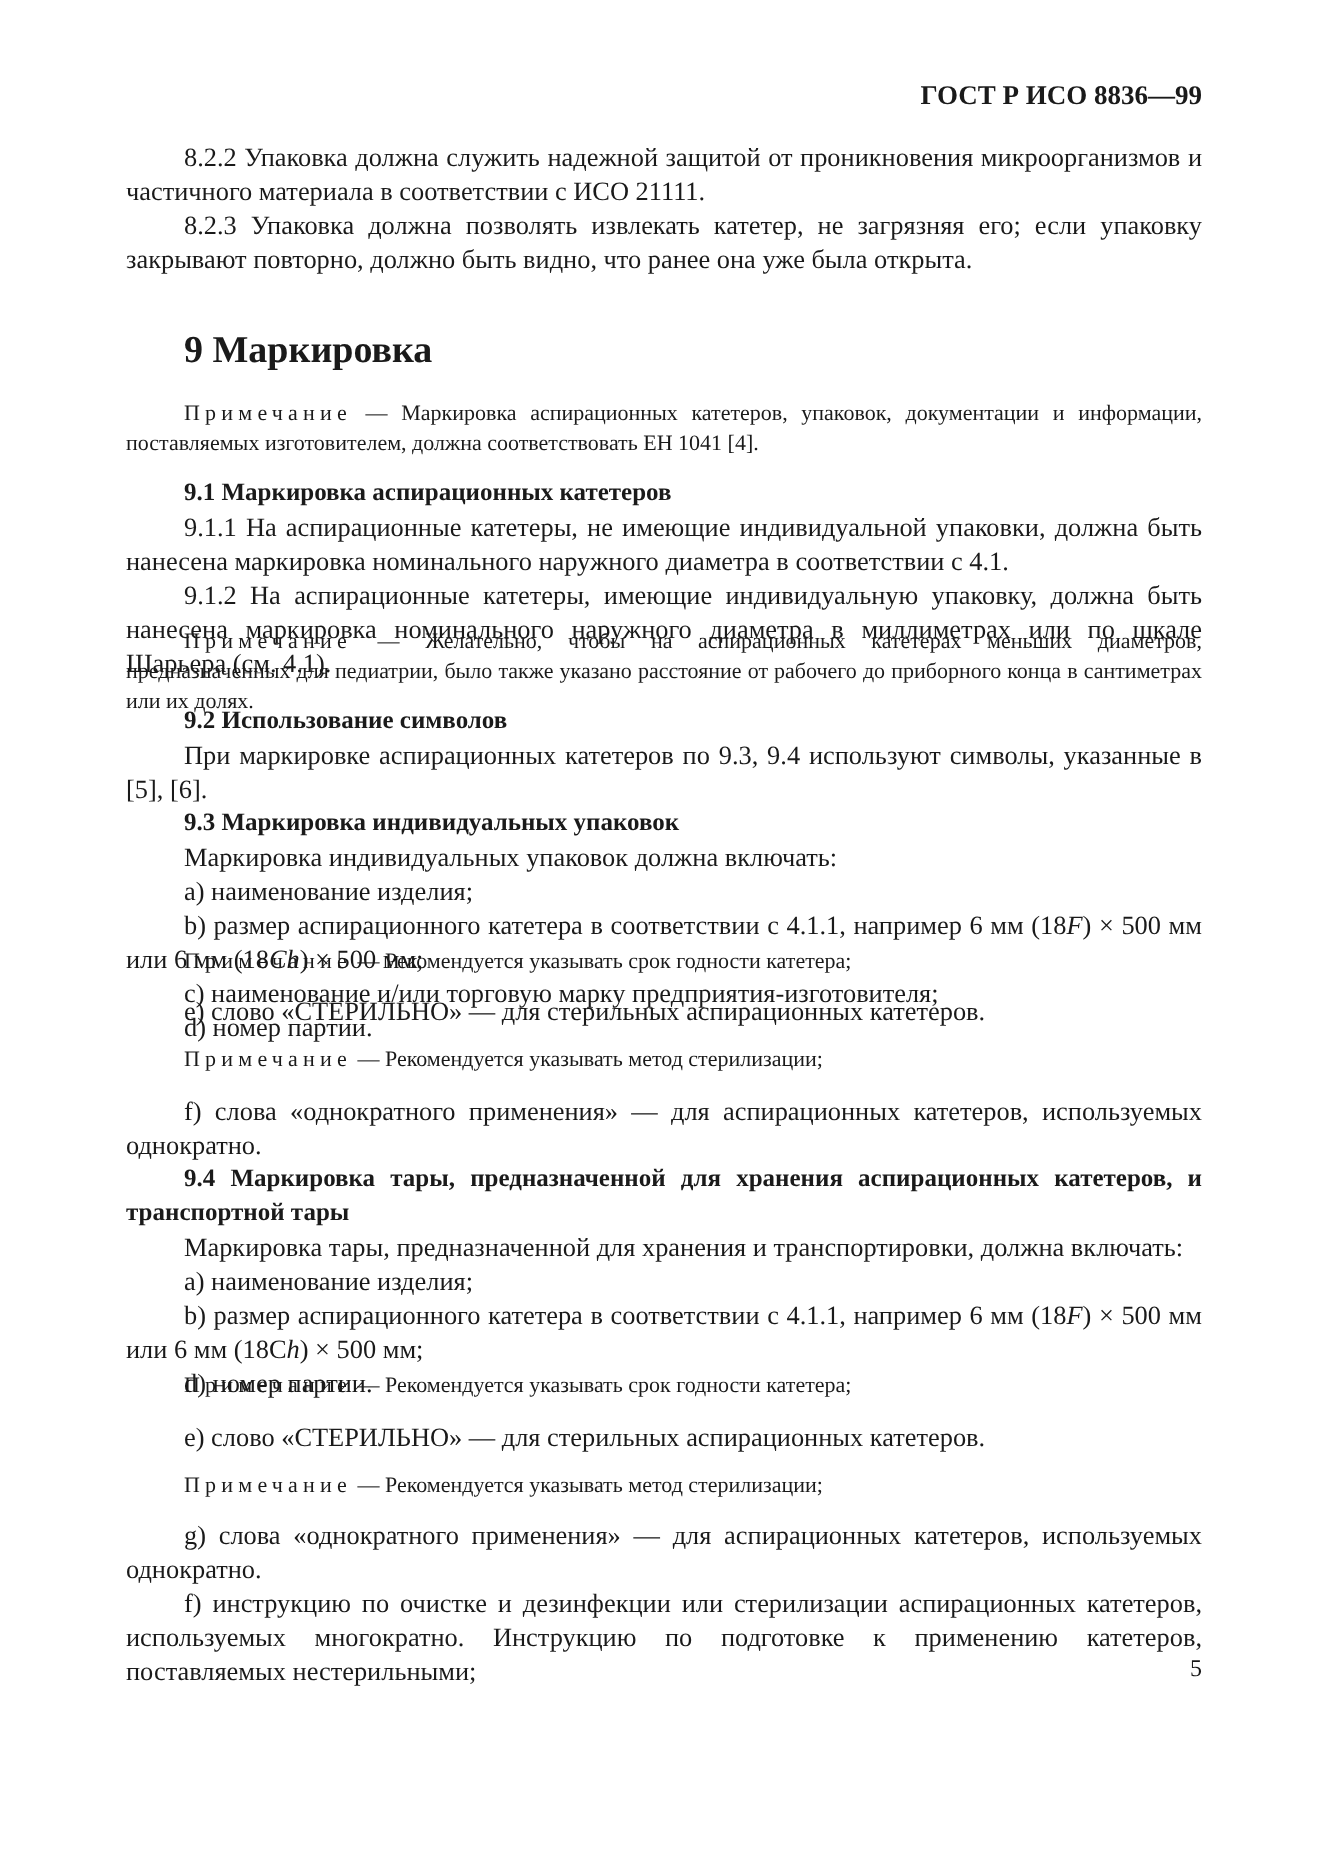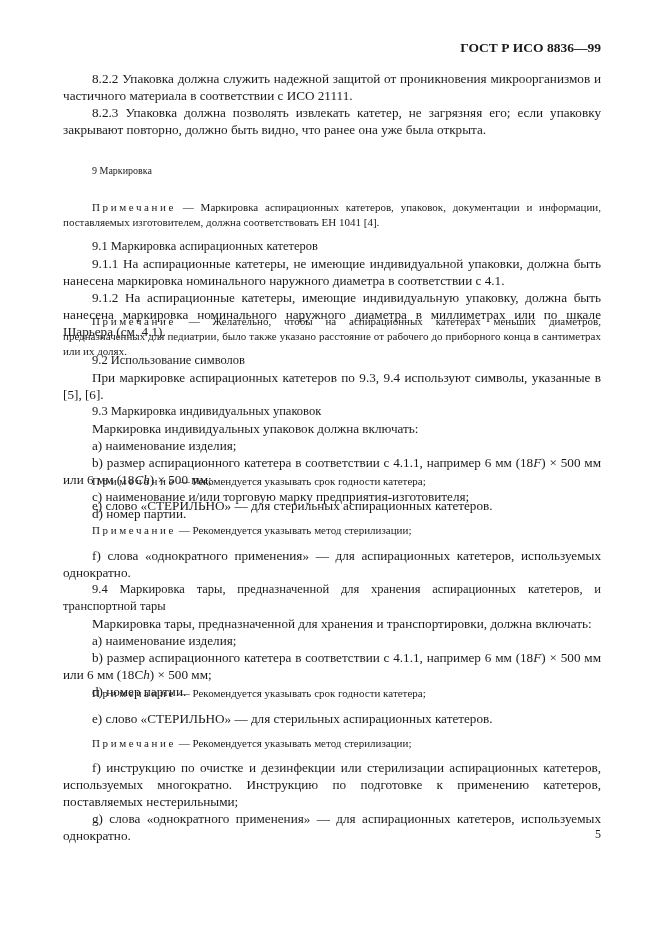--- a/index.html
+++ b/index.html
@@ -3,22 +3,22 @@
 <meta charset="utf-8">
 <style>
   html, body { margin: 0; padding: 0; background: #ffffff; }
   body { width: 661px; height: 936px; position: relative; overflow: hidden;
          font-family: "Liberation Serif", "DejaVu Serif", serif; color: #1a1a1a; }
   .page { position: absolute; left: 63px; top: 0; width: 538px; }
   .hdr { position: absolute; right: 60px; top: 40px; font-weight: bold; font-size: 13.5px; margin-left: 21px; }
   .blk { position: absolute; left: 0; width: 538px; }
   p { margin: 0; text-align: justify; text-indent: 29px; font-size: 13.2px; line-height: 17px; }
   p.note { font-size: 11px; line-height: 15px; }
-  .h1 { font-weight: normal; font-size: 10px; position: absolute; left: 29px; }
-  .h2 { font-weight: normal; font-size: 12.5px; text-indent: 29px; }
+  .h1 { font-weight: bold; font-size: 19px; position: absolute; left: 29px; }
+  .h2 { font-weight: bold; font-size: 12.5px; text-indent: 29px; }
   .sp { letter-spacing: 2.6px; }
   .pnum { position: absolute; right: 60px; top: 827px; font-size: 12px; }
   i { font-style: italic; }
 </style>
 </head>
 <body>
 
 <div class="hdr">ГОСТ Р ИСО 8836—99</div>
 
 <div class="page">
@@ -77,18 +77,18 @@
   <div class="blk" style="top:686px">
     <p class="note"><span class="sp">Примечание</span><span> — Рекомендуется указывать срок годности катетера;</span></p>
   </div>
   <div class="blk" style="top:710px">
     <p>e)  слово «СТЕРИЛЬНО» — для стерильных аспирационных катетеров.</p>
   </div>
   <div class="blk" style="top:736px">
     <p class="note"><span class="sp">Примечание</span><span> — Рекомендуется указывать метод стерилизации;</span></p>
   </div>
   <div class="blk" style="top:759px">
+    <p>g) слова «однократного применения» — для аспирационных катетеров, используемых однократно.</p>
     <p>f) инструкцию по очистке и дезинфекции или стерилизации аспирационных катетеров, используемых многократно. Инструкцию по подготовке к применению катетеров, поставляемых нестерильными;</p>
-    <p>g) слова «однократного применения» — для аспирационных катетеров, используемых однократно.</p>
   </div>
 </div>
 
 <div class="pnum">5</div>
 
 </body></html>

